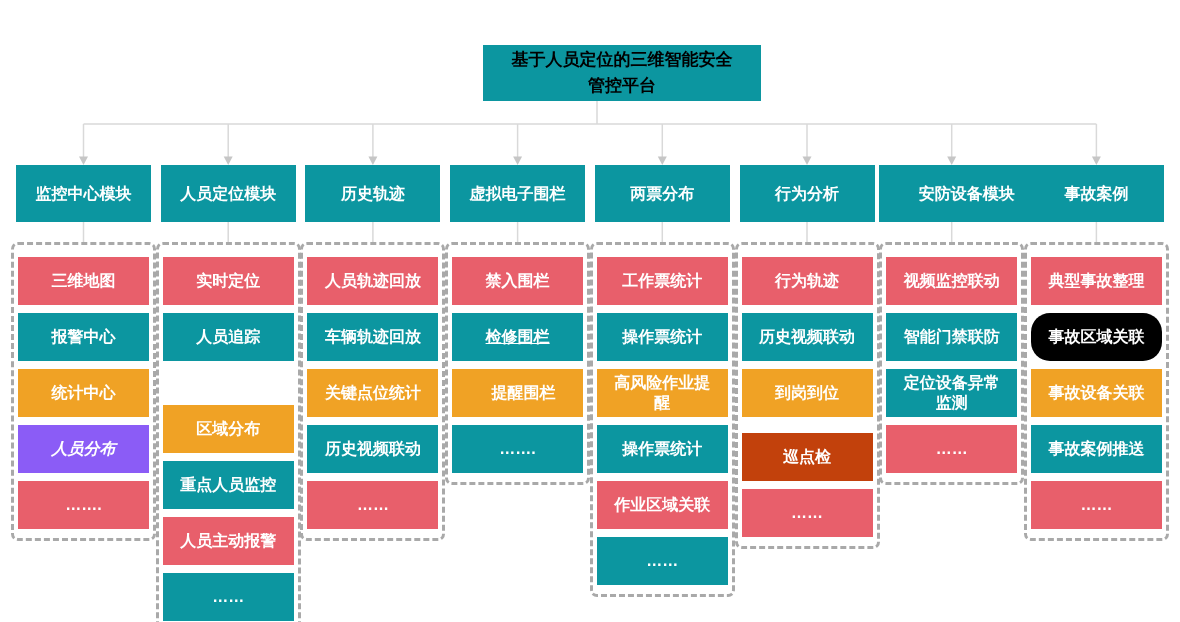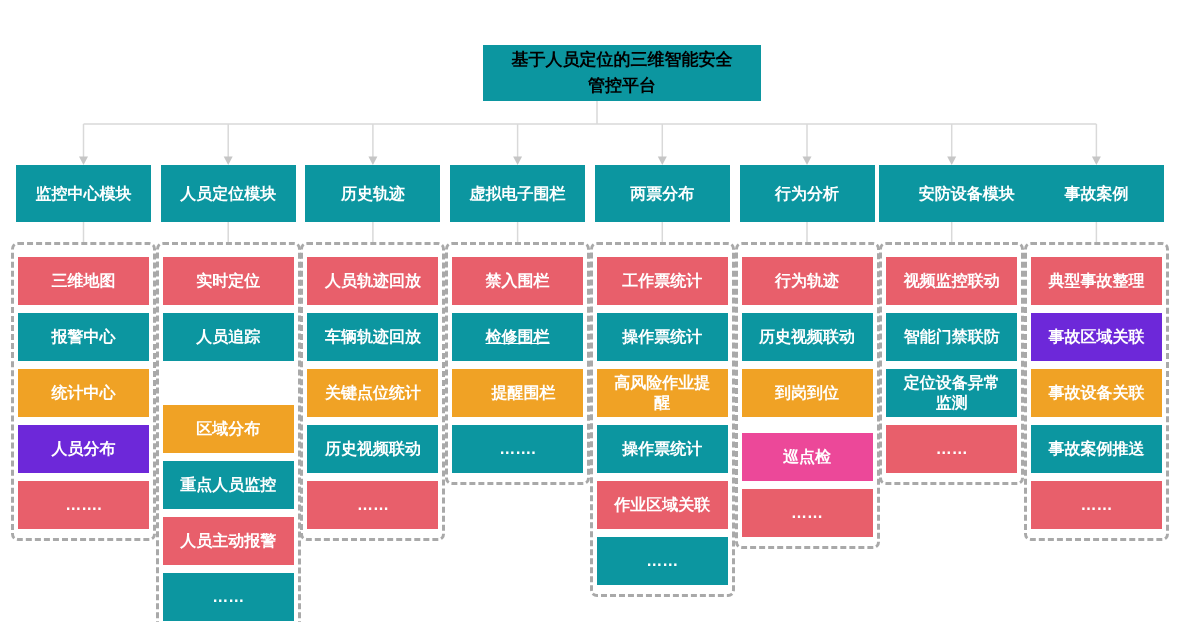--- a/index.html
+++ b/index.html
@@ -116,21 +116,21 @@
   <div class="root-node" style="background: rgb(12, 150, 160);">
     <span>基于人员定位的三维智能安全管控平台</span>
   </div>
   <div id="columns">
       <div class="column" style="left: 11px;">
         <div class="module-header" style="background: rgb(12, 150, 160);">监控中心模块</div>
         <div class="items-box" style="border-color: rgb(169, 169, 169);">
           <div class="item" style="background: rgb(232, 95, 107);">三维地图</div>
           <div class="item" style="background: rgb(12, 150, 160);">报警中心</div>
           <div class="item" style="background: rgb(240, 162, 37);">统计中心</div>
-          <div class="item" style="background: #6d28d9;">人员分布</div>
+          <div class="item" style="background: #8b5cf6; font-style: italic;">人员分布</div>
           <div class="item" style="background: rgb(232, 95, 107);">…….</div>
         </div>
       </div>
       <div class="column" style="left: 155.7px;">
         <div class="module-header" style="background: rgb(12, 150, 160);">人员定位模块</div>
         <div class="items-box" style="border-color: rgb(169, 169, 169);">
           <div class="item" style="background: rgb(232, 95, 107);">实时定位</div>
           <div class="item" style="background: rgb(12, 150, 160);">人员追踪</div>
           <div class="item" style="background: rgb(240, 162, 37); margin-top: 44px;">区域分布</div>
           <div class="item" style="background: rgb(12, 150, 160);">重点人员监控</div>
@@ -167,37 +167,37 @@
           <div class="item" style="background: rgb(232, 95, 107);">作业区域关联</div>
           <div class="item" style="background: rgb(12, 150, 160);">……</div>
         </div>
       </div>
       <div class="column" style="left: 734.5px;">
         <div class="module-header" style="background: rgb(12, 150, 160);">行为分析</div>
         <div class="items-box" style="border-color: rgb(169, 169, 169);">
           <div class="item" style="background: rgb(232, 95, 107);">行为轨迹</div>
           <div class="item" style="background: rgb(12, 150, 160);">历史视频联动</div>
           <div class="item" style="background: rgb(240, 162, 37);">到岗到位</div>
-          <div class="item" style="background: #ec4899; margin-top: 16px;">巡点检</div>
+          <div class="item" style="background: #c2410c; margin-top: 16px;">巡点检</div>
           <div class="item" style="background: rgb(232, 95, 107);">……</div>
         </div>
       </div>
       <div class="column" style="left: 879.2px;">
         <div class="module-header" style="background: rgb(12, 150, 160); padding-left: 20px;">安防设备模块</div>
         <div class="items-box" style="border-color: rgb(169, 169, 169);">
           <div class="item" style="background: rgb(232, 95, 107);">视频监控联动</div>
           <div class="item" style="background: rgb(12, 150, 160);">智能门禁联防</div>
           <div class="item" style="background: rgb(12, 150, 160);">定位设备异常监测</div>
           <div class="item" style="background: rgb(232, 95, 107);">……</div>
         </div>
       </div>
       <div class="column" style="left: 1023.9px;">
         <div class="module-header" style="background: rgb(12, 150, 160);">事故案例</div>
         <div class="items-box" style="border-color: rgb(169, 169, 169);">
           <div class="item" style="background: rgb(232, 95, 107);">典型事故整理</div>
-          <div class="item" style="background: #6d28d9;">事故区域关联</div>
+          <div class="item" style="background: #000000; border-radius: 19px;">事故区域关联</div>
           <div class="item" style="background: rgb(240, 162, 37); text-align: right;">事故设备关联</div>
           <div class="item" style="background: rgb(12, 150, 160);">事故案例推送</div>
           <div class="item" style="background: rgb(232, 95, 107);">……</div>
         </div>
       </div>
     </div>
 </div>
 
 </body></html>

